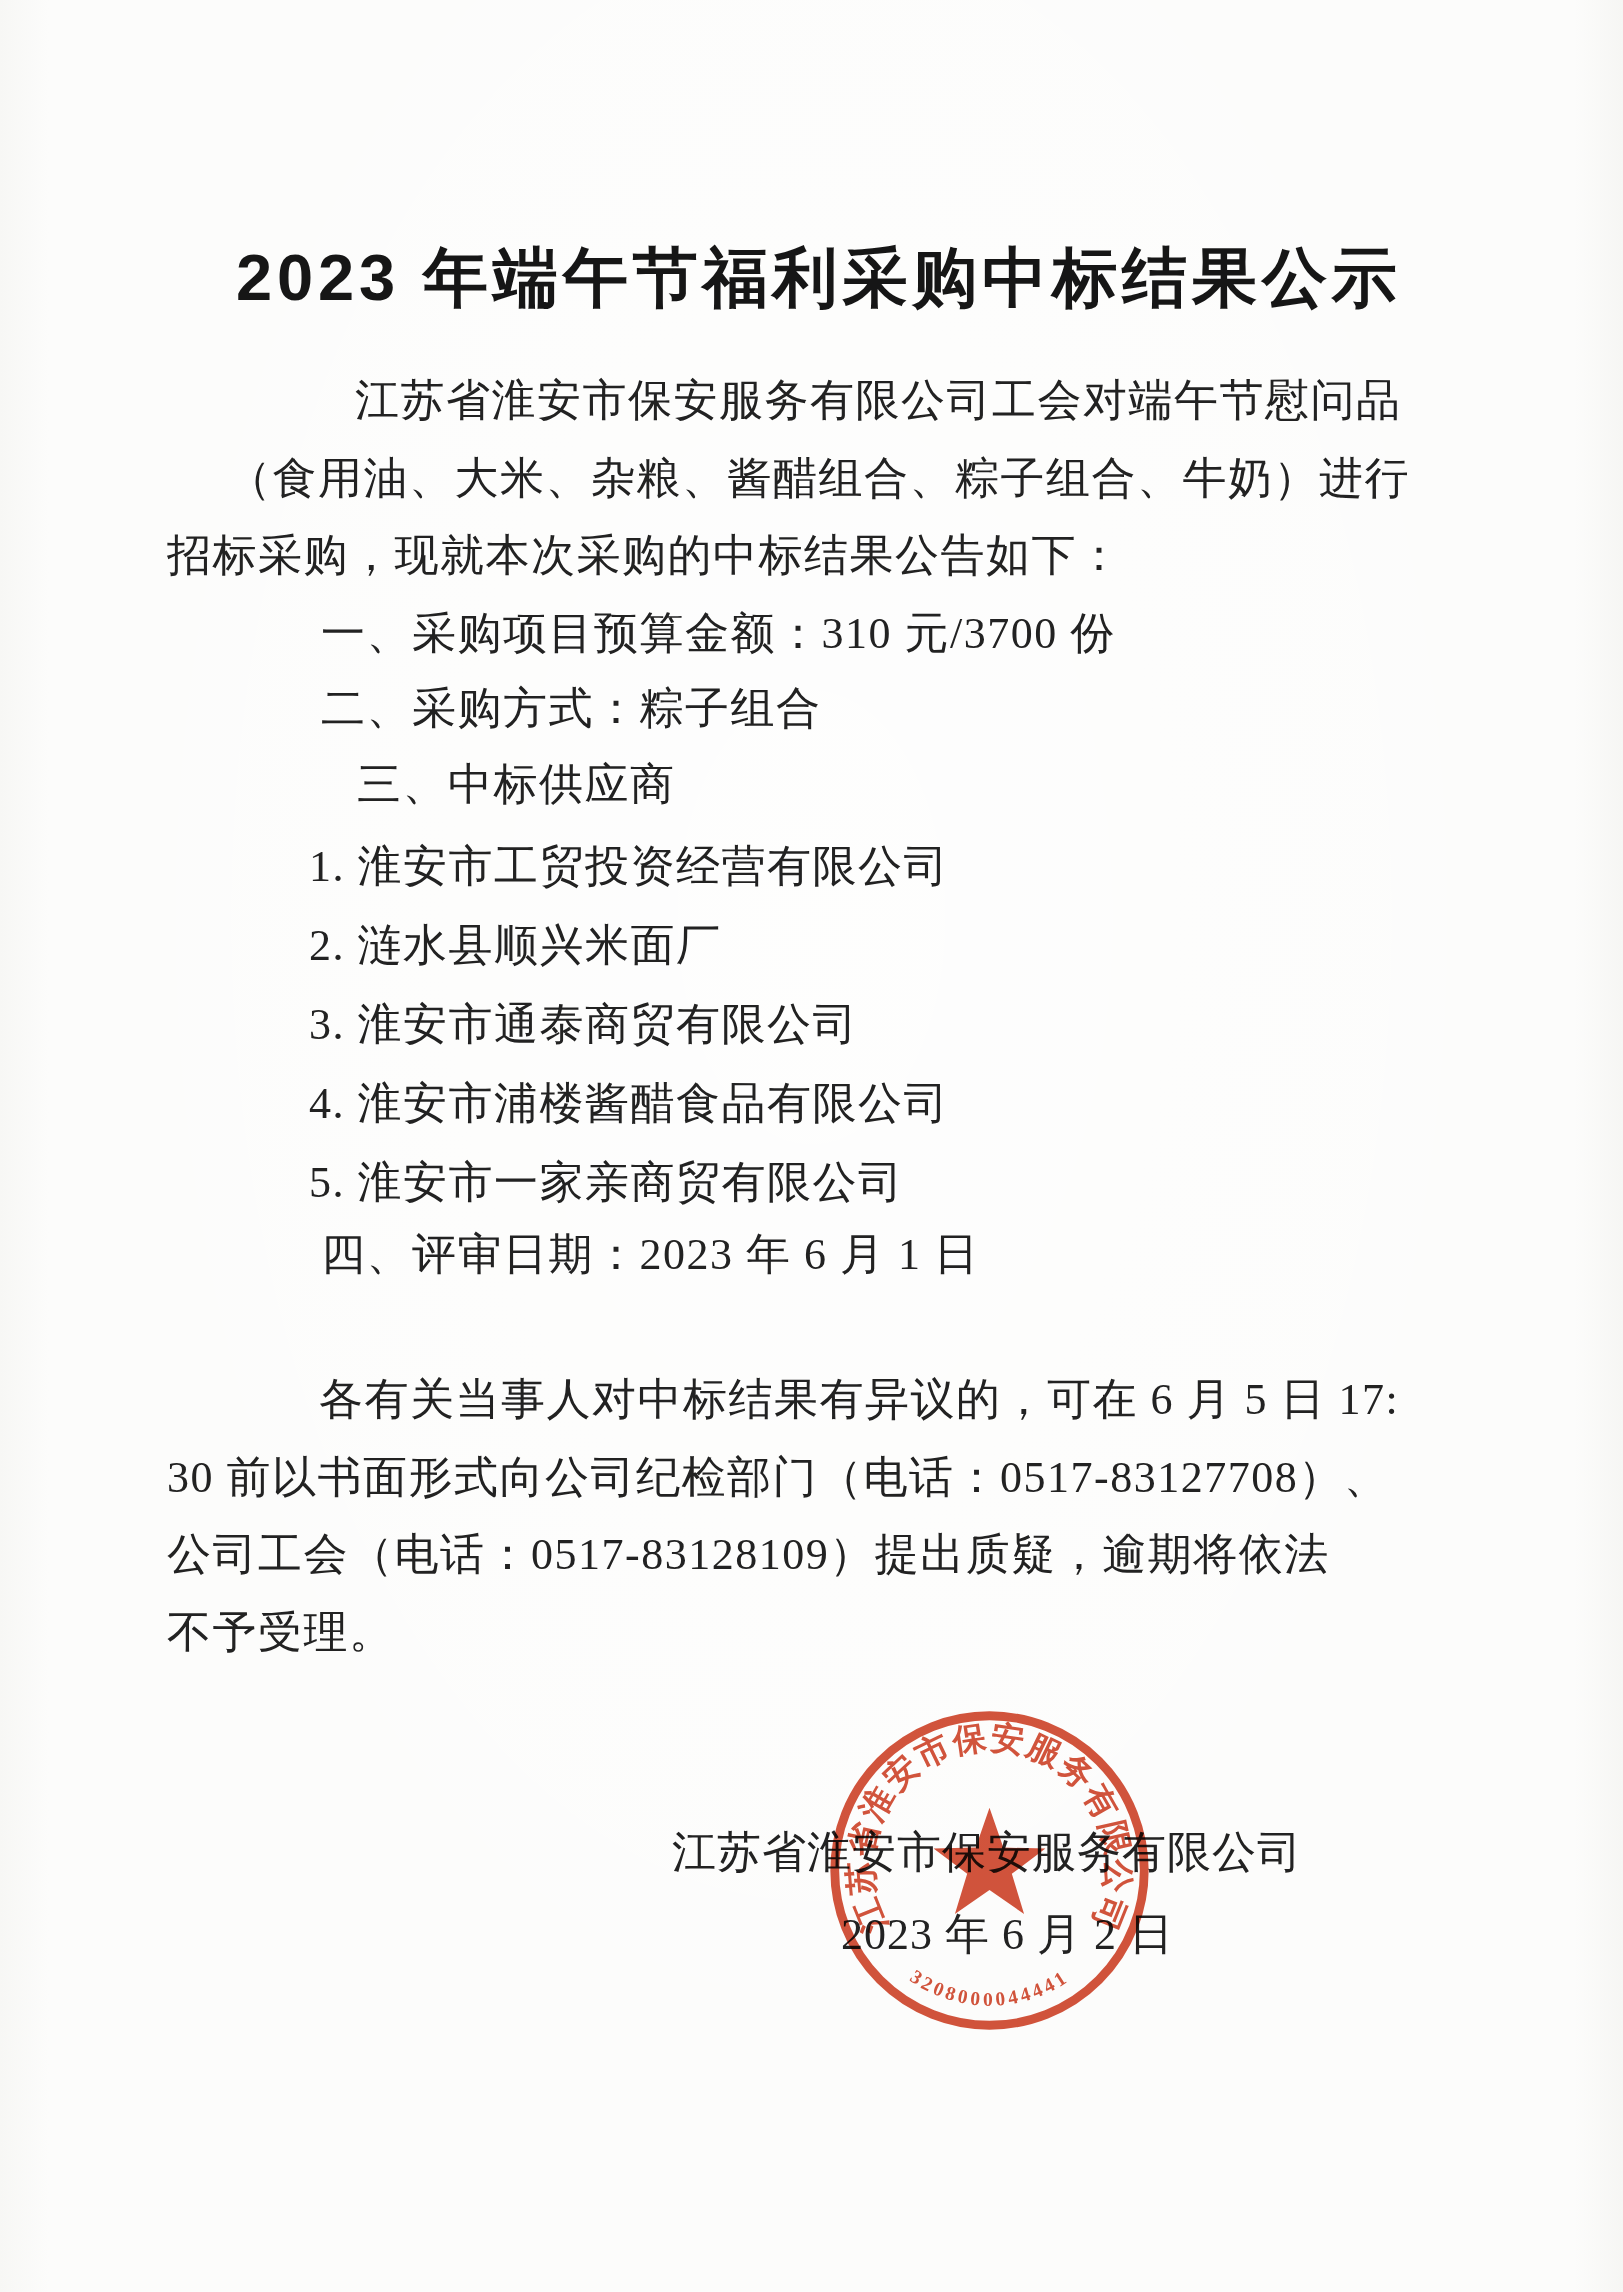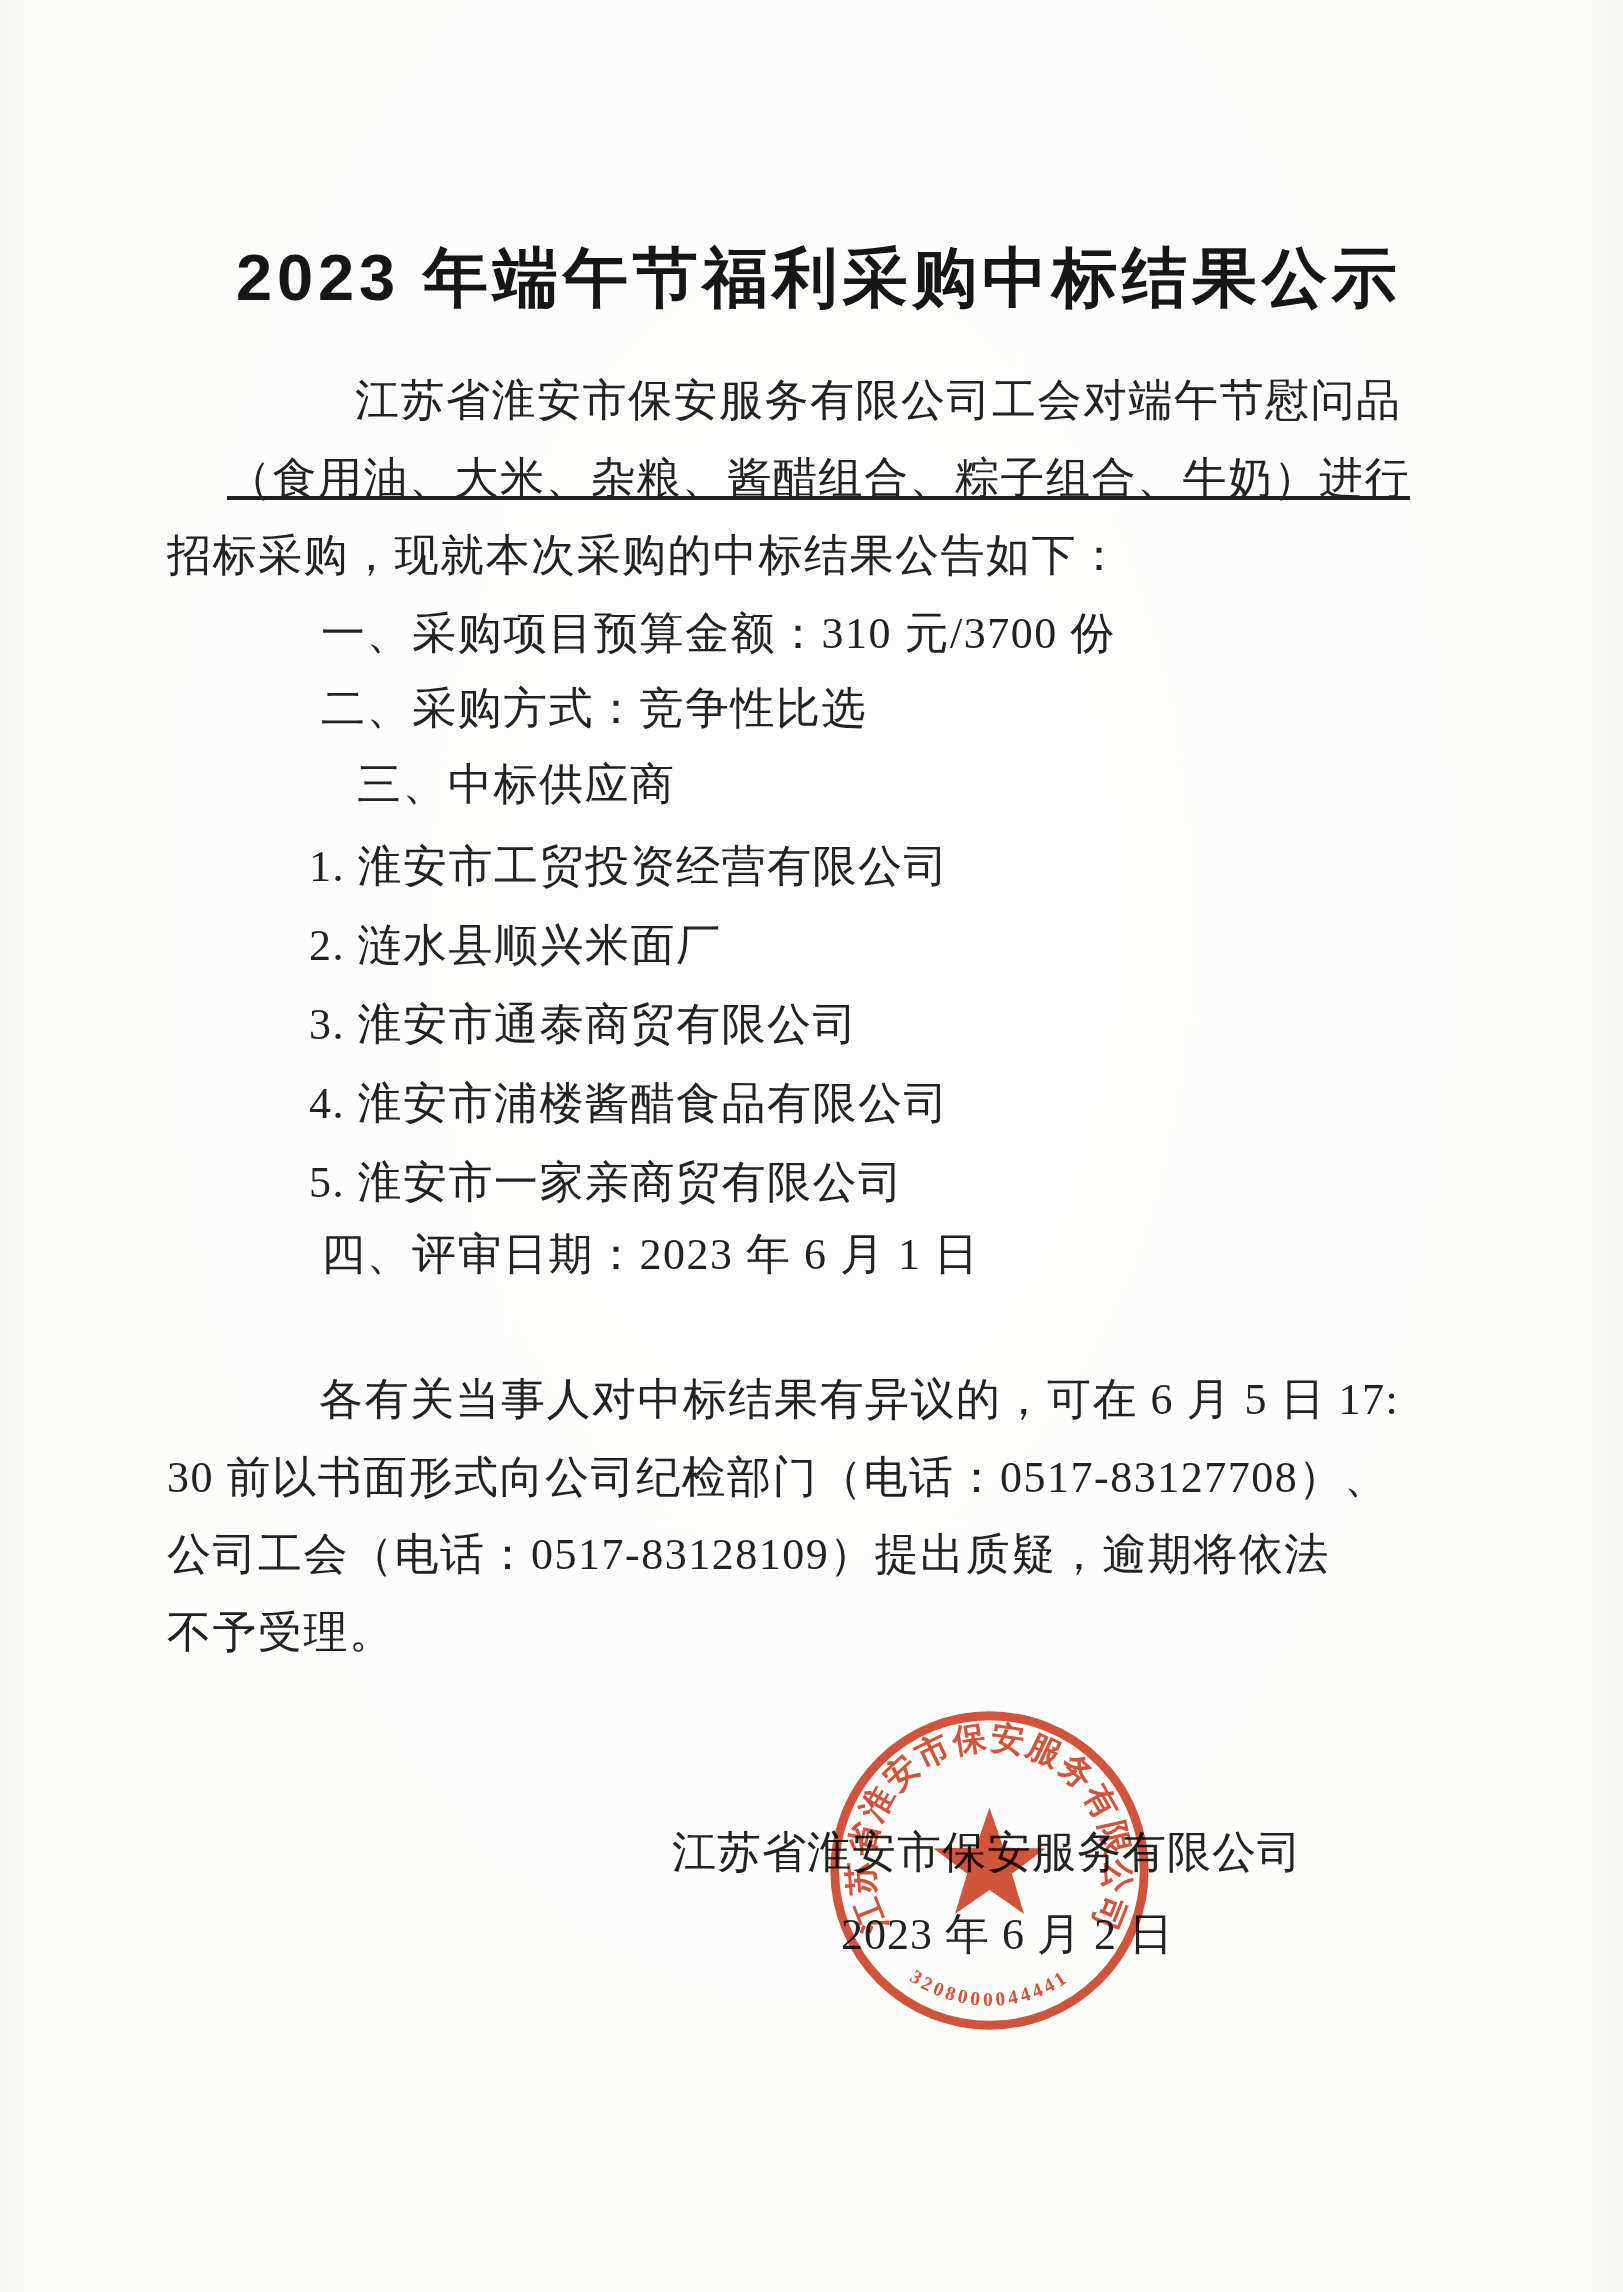--- a/index.html
+++ b/index.html
@@ -66,25 +66,25 @@
   }
 </style>
 </head>
 <body>
 
 <div class="page">
 
   <h1 class="title">2023 年端午节福利采购中标结果公示</h1>
 
   <div class="ln" style="top:371px;left:319px;margin-left:36px;">江苏省淮安市保安服务有限公司工会对端午节慰问品</div>
-  <div class="ln" style="top:449px;left:227px;text-decoration:underline;">（食用油、大米、杂粮、酱醋组合、粽子组合、牛奶）进行</div>
+  <div class="ln" style="top:449px;left:227px;">（食用油、大米、杂粮、酱醋组合、粽子组合、牛奶）进行</div>
   <div class="ln" style="top:526px;left:167px;">招标采购，现就本次采购的中标结果公告如下：</div>
 
   <div class="ln" style="top:604px;left:321px;">一、采购项目预算金额：310 元/3700 份</div>
-  <div class="ln" style="top:679px;left:321px;">二、采购方式：竞争性比选</div>
+  <div class="ln" style="top:679px;left:321px;">二、采购方式：粽子组合</div>
   <div class="ln" style="top:755px;left:321px;margin-left:36px;">三、中标供应商</div>
 
   <div class="ln" style="top:837px;left:309px;">1. 淮安市工贸投资经营有限公司</div>
   <div class="ln" style="top:916px;left:309px;">2. 涟水县顺兴米面厂</div>
   <div class="ln" style="top:995px;left:309px;">3. 淮安市通泰商贸有限公司</div>
   <div class="ln" style="top:1074px;left:309px;">4. 淮安市浦楼酱醋食品有限公司</div>
   <div class="ln" style="top:1153px;left:309px;">5. 淮安市一家亲商贸有限公司</div>
 
   <div class="ln" style="top:1225px;left:321px;">四、评审日期：2023 年 6 月 1 日</div>
 

